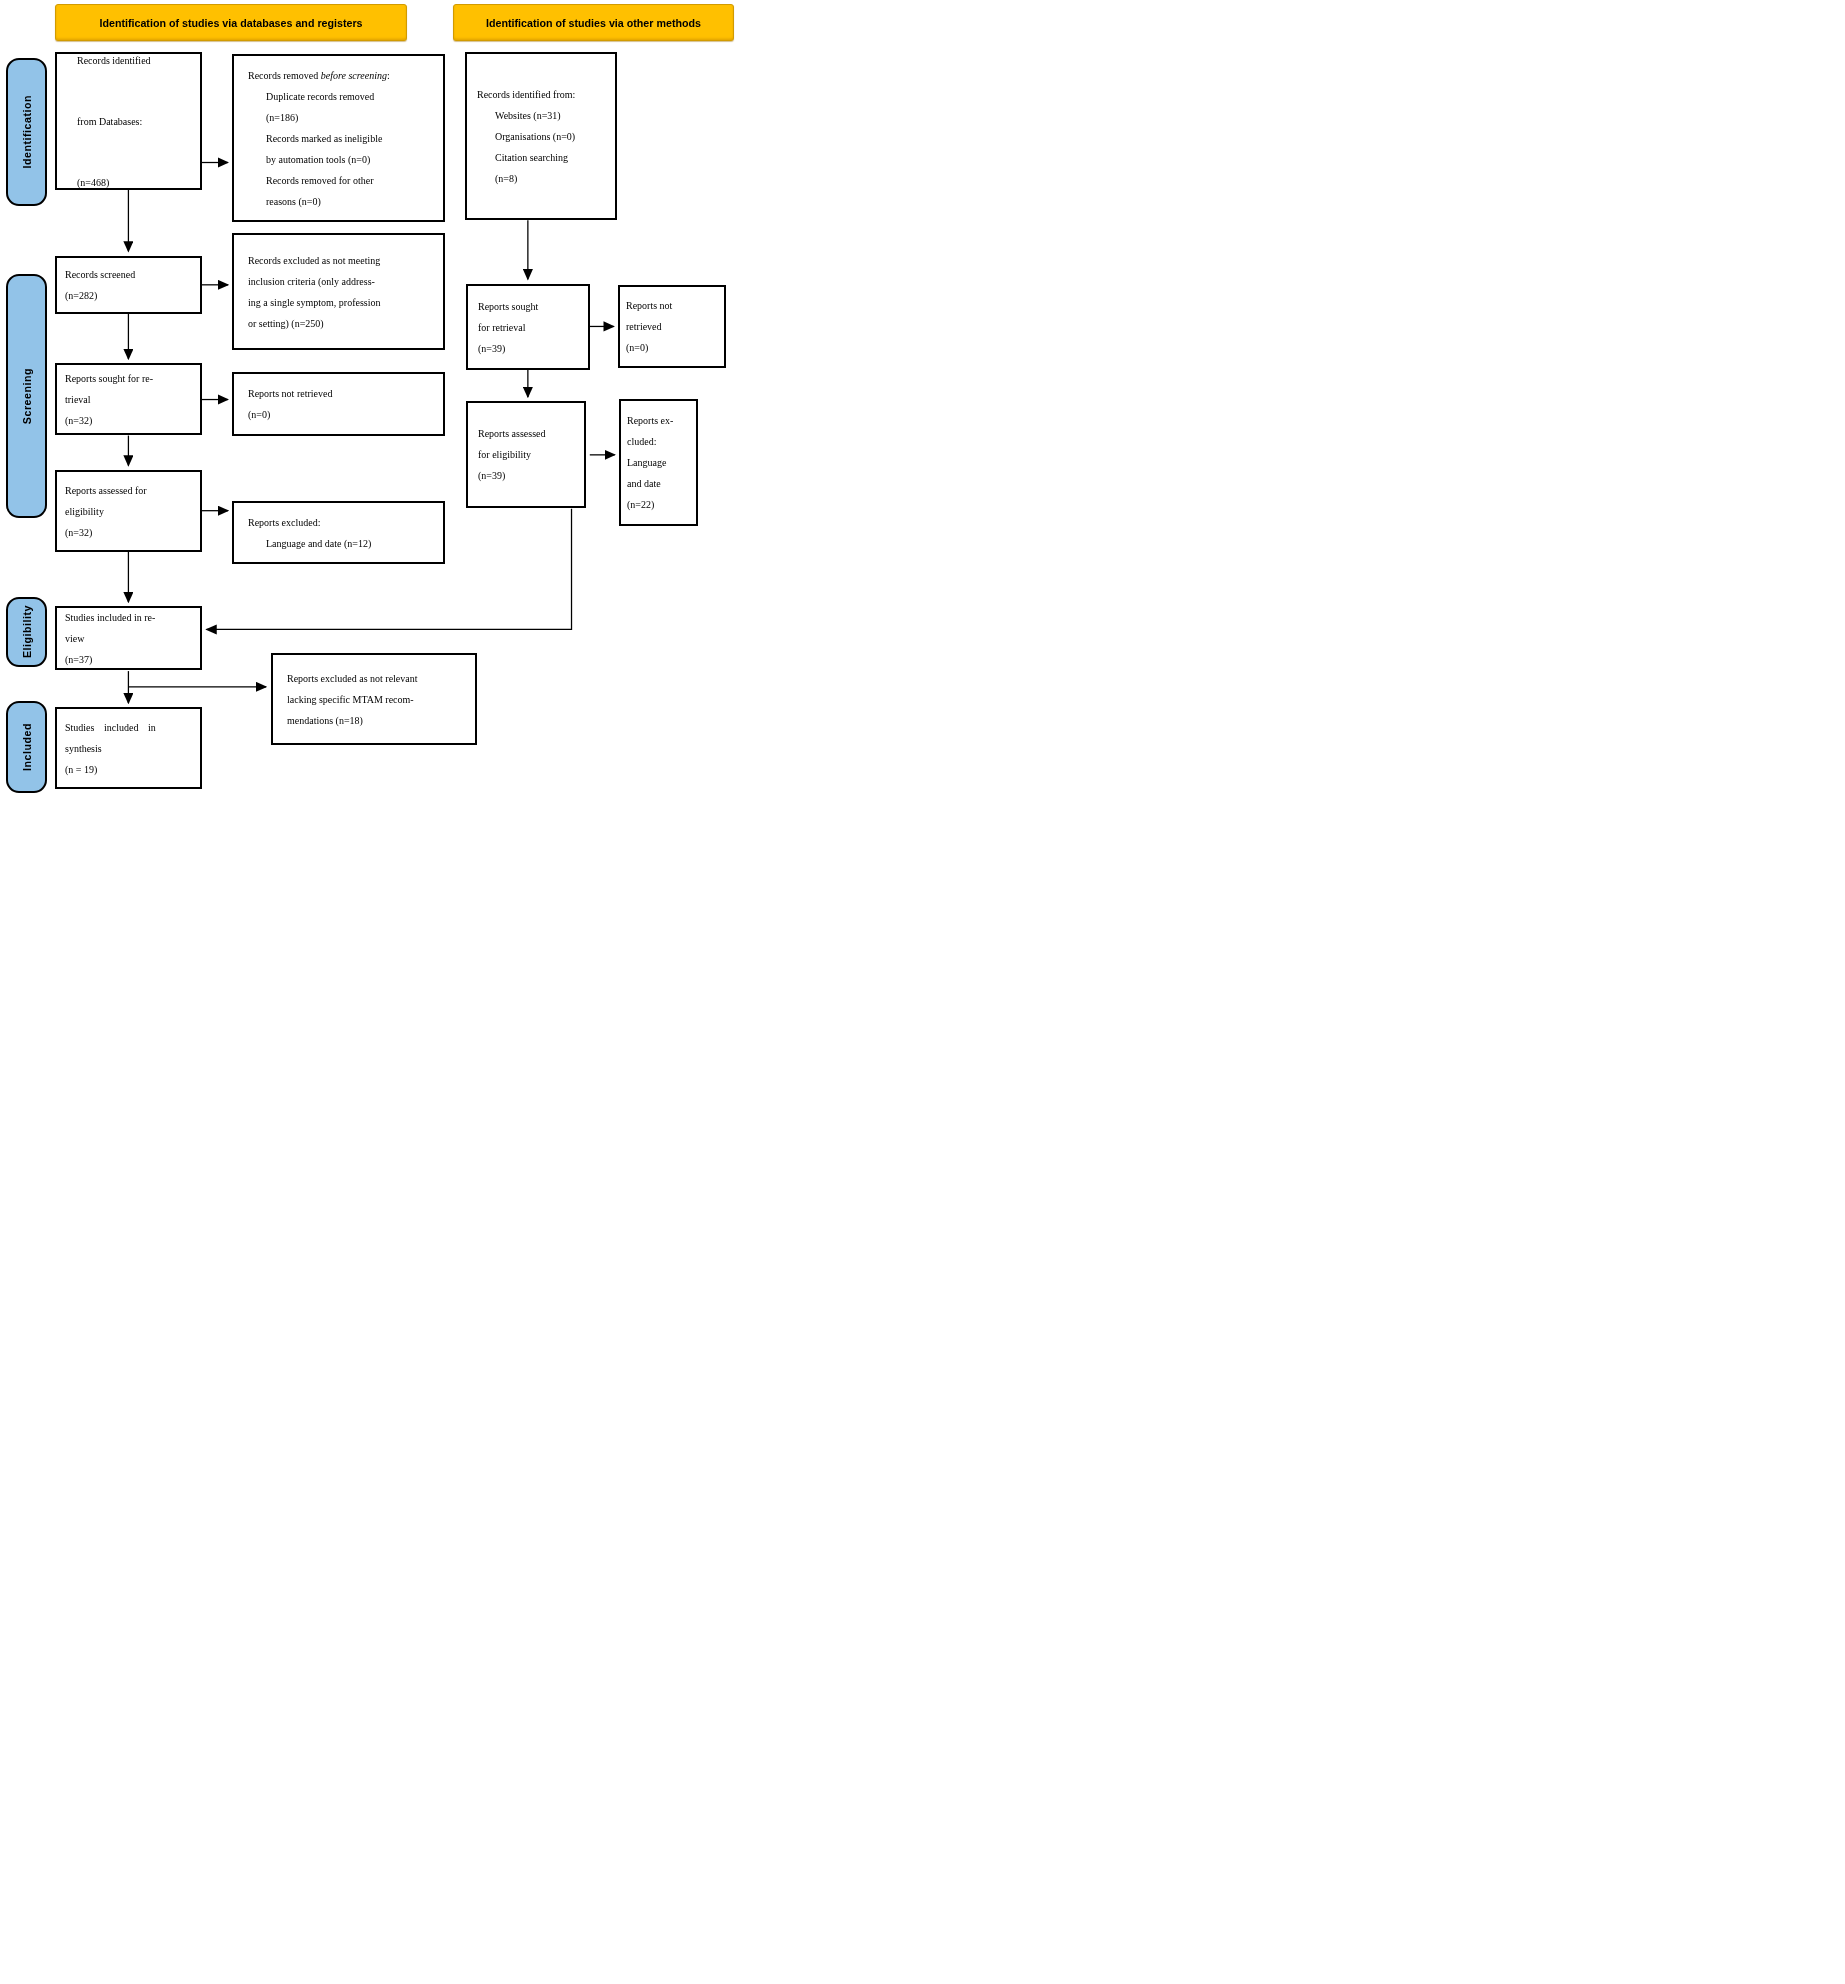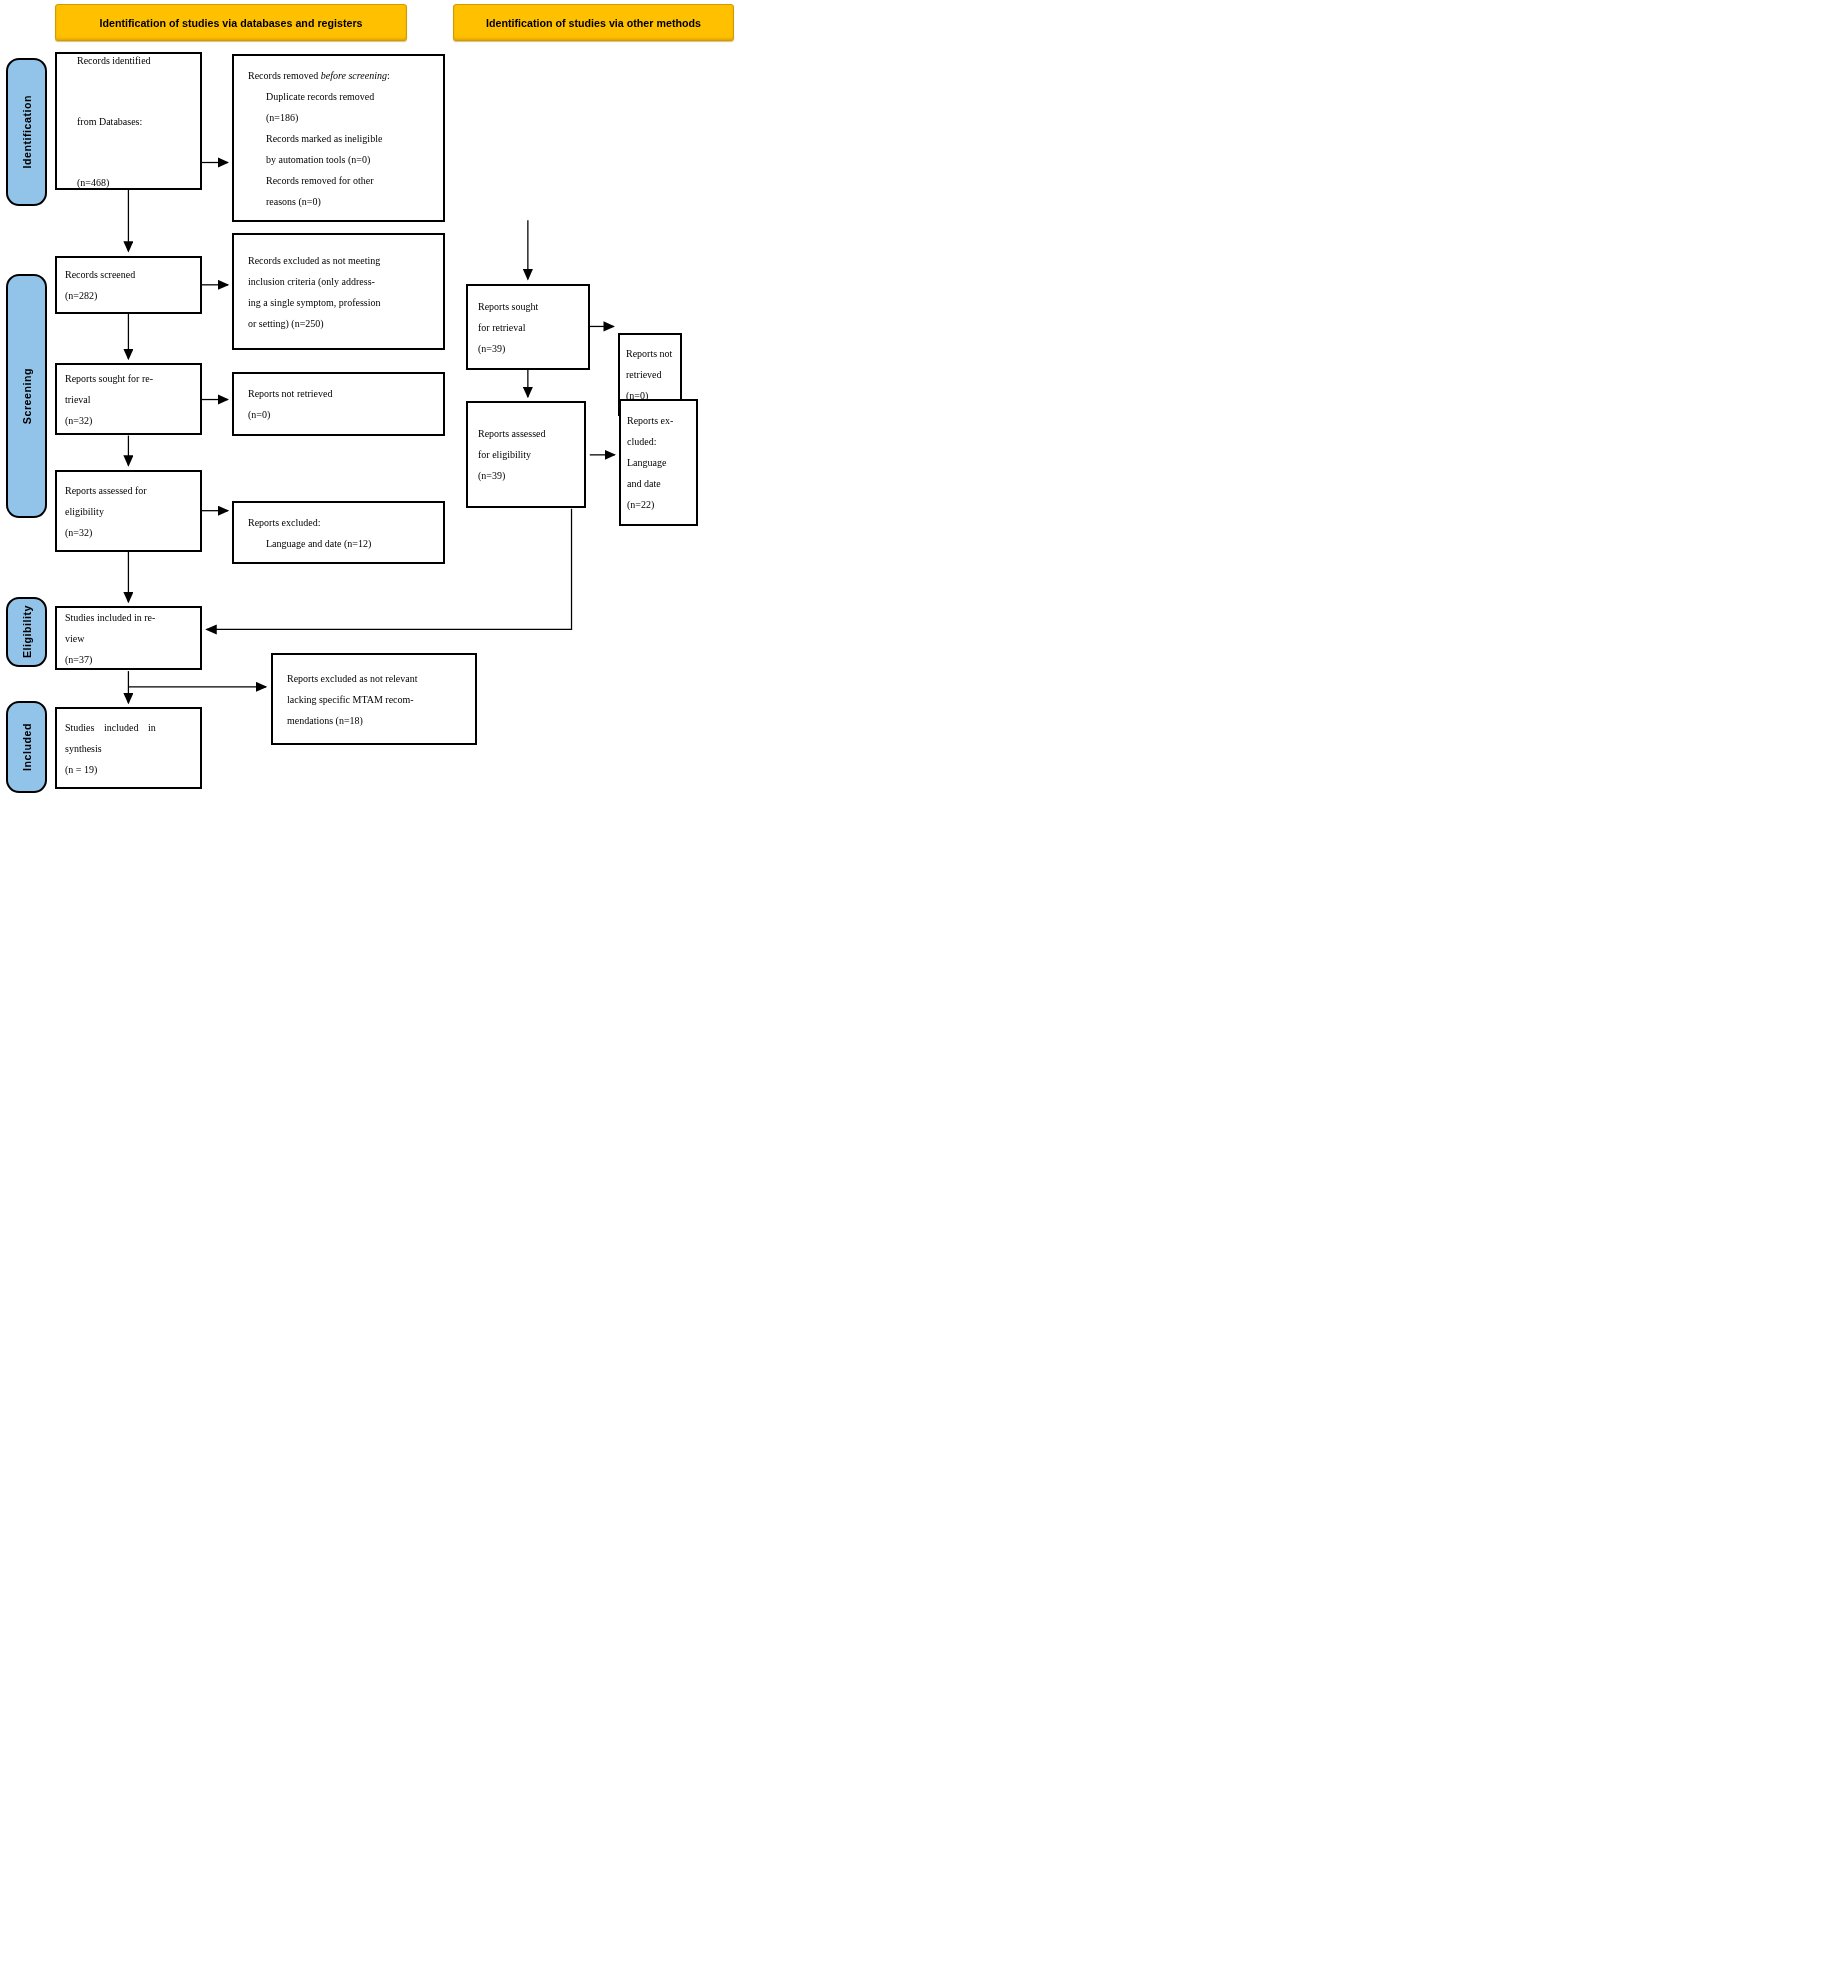--- a/index.html
+++ b/index.html
@@ -118,20 +118,27 @@
   <div class="box pad28" style="left:232px;top:54px;width:213px;height:168px;">
     <div class="ln"><span>Records removed </span><span class="ital">before screening</span><span>:</span></div>
     <div class="ln indent">Duplicate records removed</div>
     <div class="ln indent">(n=186)</div>
     <div class="ln indent">Records marked as ineligible</div>
     <div class="ln indent">by automation tools (n=0)</div>
     <div class="ln indent">Records removed for other</div>
     <div class="ln indent">reasons (n=0)</div>
   </div>
 
+  <div class="box pad20" style="left:465px;top:52px;width:152px;height:168px;">
+    <div class="ln">Records identified from:</div>
+    <div class="ln indent">Websites (n=31)</div>
+    <div class="ln indent">Organisations (n=0)</div>
+    <div class="ln indent">Citation searching</div>
+    <div class="ln indent">(n=8)</div>
+  </div>
 
   <div class="box pad16" style="left:55px;top:256px;width:147px;height:58px;">
     <div class="ln">Records screened</div>
     <div class="ln">(n=282)</div>
   </div>
 
   <div class="box pad28" style="left:232px;top:233px;width:213px;height:117px;">
     <div class="ln">Records excluded as not meeting</div>
     <div class="ln">inclusion criteria (only address-</div>
     <div class="ln">ing a single symptom, profession</div>
@@ -148,21 +155,21 @@
     <div class="ln">Reports not retrieved</div>
     <div class="ln">(n=0)</div>
   </div>
 
   <div class="box pad20" style="left:466px;top:284px;width:124px;height:86px;">
     <div class="ln">Reports sought</div>
     <div class="ln">for retrieval</div>
     <div class="ln">(n=39)</div>
   </div>
 
-  <div class="box pad12" style="left:618px;top:285px;width:64px;height:83px;margin-top:48px;">
+  <div class="box pad12" style="left:618px;top:285px;width:108px;height:83px;">
     <div class="ln">Reports not</div>
     <div class="ln">retrieved</div>
     <div class="ln">(n=0)</div>
   </div>
 
   <div class="box pad16" style="left:55px;top:470px;width:147px;height:82px;">
     <div class="ln">Reports assessed for</div>
     <div class="ln">eligibility</div>
     <div class="ln">(n=32)</div>
   </div>

